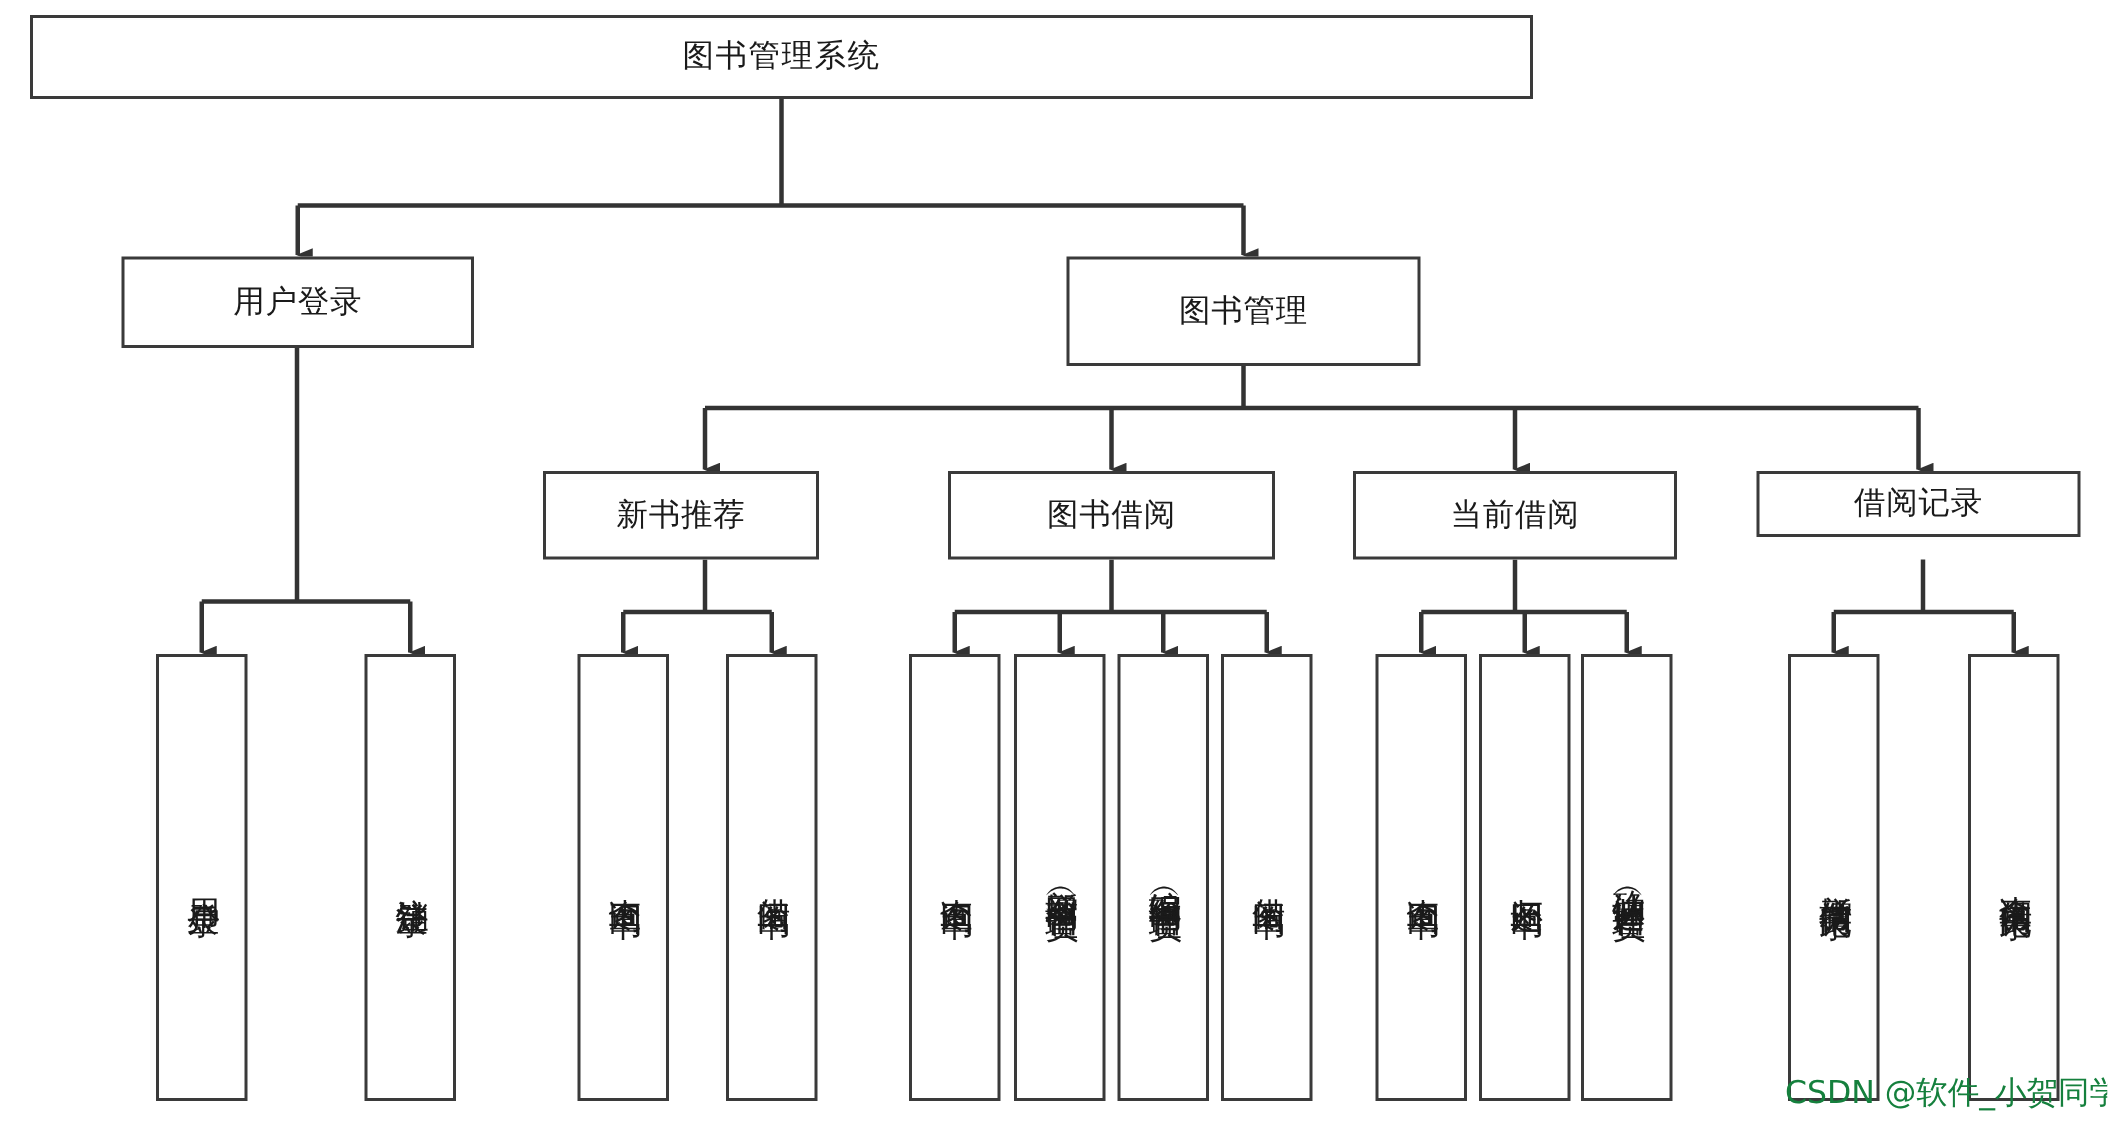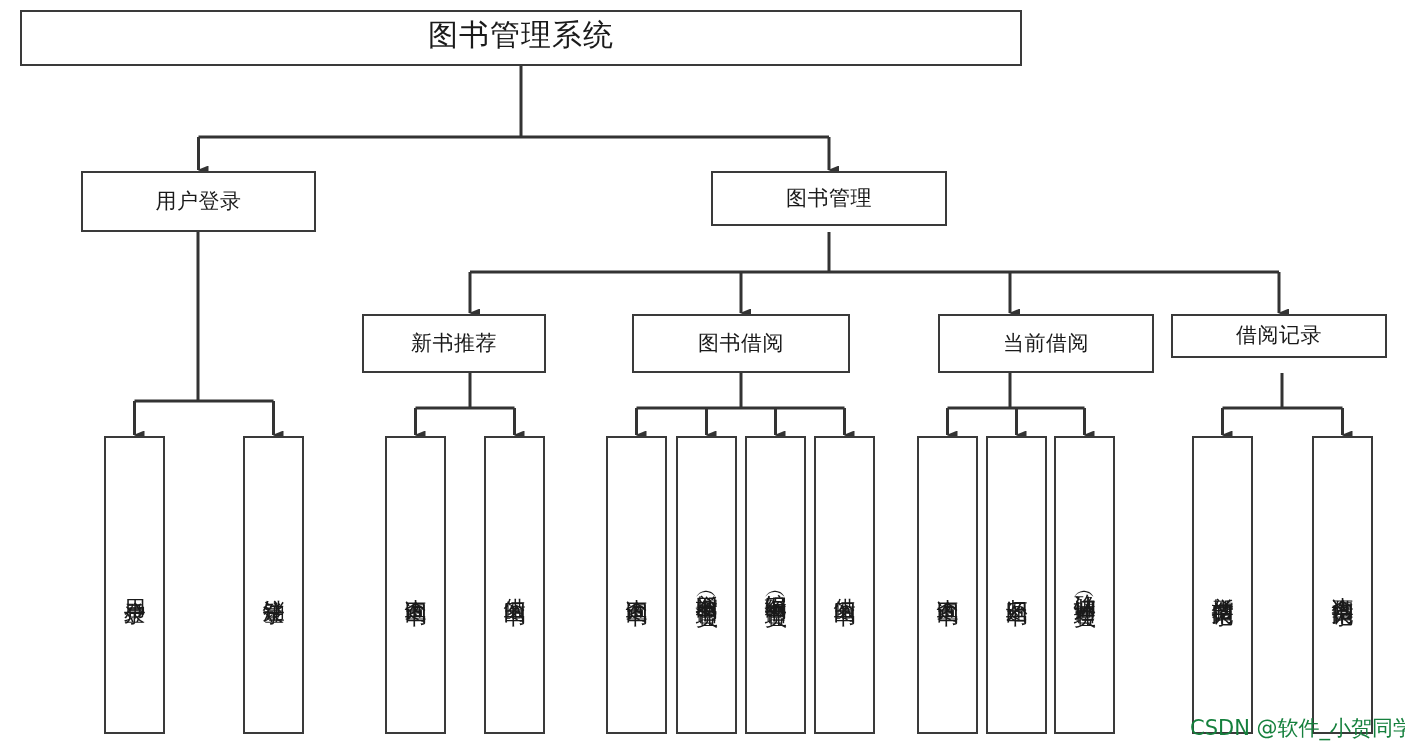--- a/index.html
+++ b/index.html
@@ -40,23 +40,22 @@
     color: #1a1a1a;
     line-height: 1.12;
     text-align: center;
     white-space: nowrap;
   }
   .node-box.horizontal .node-label {
     font-size: 21px;
     letter-spacing: 0.5px;
   }
   .node-box.root .node-label {
-    font-size: 30px;
+    font-size: 21px;
     letter-spacing: 1px;
-    font-family: Liberation Mono, monospace;
   }
   .node-box.vertical .node-label {
     writing-mode: vertical-rl;
     text-orientation: upright;
     font-size: 22px;
     letter-spacing: 2px;
     max-height: 100%;
   }
   .watermark {
     position: absolute;
@@ -115,30 +114,30 @@
       </g>
   </svg>
 
   <div id="node-layer">
       <div class="node-box root horizontal" style="left: 20px; top: 10px; width: 1002px; height: 56px;">
         <span class="node-label">图书管理系统</span>
       </div>
       <div class="node-box level2 horizontal" style="left: 81px; top: 171px; width: 235px; height: 61px;">
         <span class="node-label">用户登录</span>
       </div>
-      <div class="node-box level2 horizontal" style="left: 711px; top: 171px; width: 236px; height: 55px;">
+      <div class="node-box level2 horizontal" style="left: 711px; top: 171px; width: 236px; height: 73px;">
         <span class="node-label">图书管理</span>
       </div>
       <div class="node-box level3 horizontal" style="left: 362px; top: 314px; width: 184px; height: 59px;">
         <span class="node-label">新书推荐</span>
       </div>
       <div class="node-box level3 horizontal" style="left: 632px; top: 314px; width: 218px; height: 59px;">
         <span class="node-label">图书借阅</span>
       </div>
-      <div class="node-box level3 horizontal" style="left: 938px; top: 314px; width: 216px; height: 59px;">
+      <div class="node-box level3 horizontal" style="left: 902px; top: 314px; width: 216px; height: 59px;">
         <span class="node-label">当前借阅</span>
       </div>
       <div class="node-box level3 horizontal" style="left: 1171px; top: 314px; width: 216px; height: 44px;">
         <span class="node-label">借阅记录</span>
       </div>
       <div class="node-box leaf vertical" style="left: 104px; top: 436px; width: 61px; height: 298px;">
         <span class="node-label">用户登录</span>
       </div>
       <div class="node-box leaf vertical" style="left: 243px; top: 436px; width: 61px; height: 298px;">
         <span class="node-label">注销登录</span>

